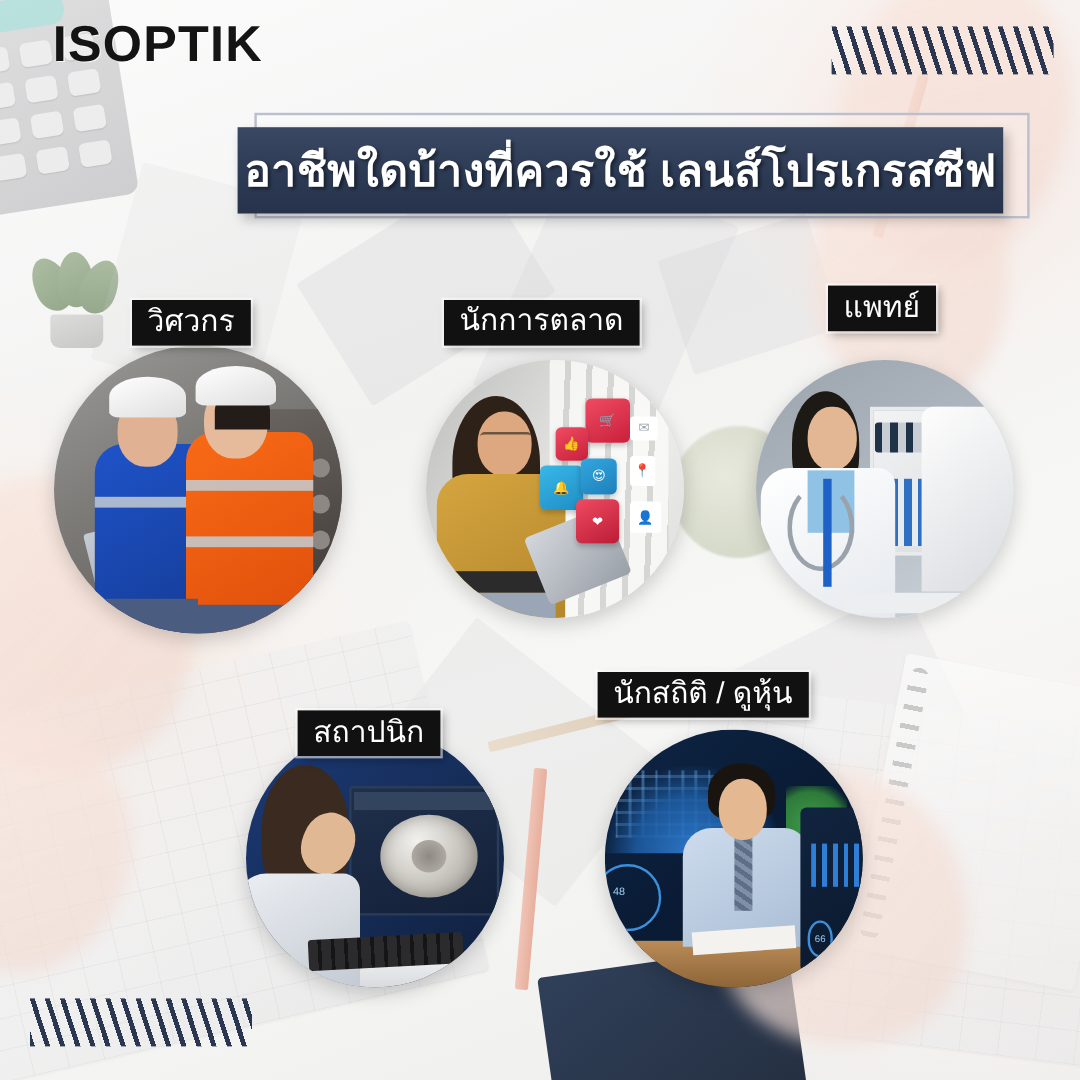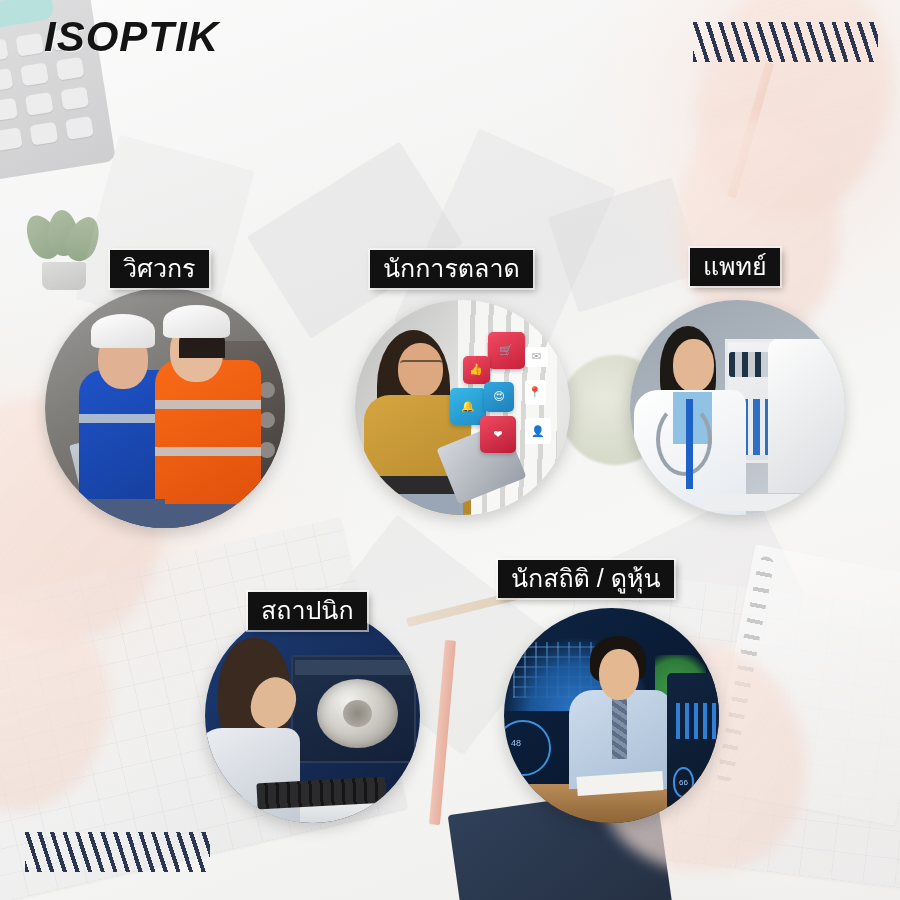--- a/index.html
+++ b/index.html
@@ -167,21 +167,21 @@
   }
   .banner-text {
     color:#ffffff; font-size:37px; font-weight:700; letter-spacing:.4px;
     white-space:nowrap; text-shadow:2px 2px 3px rgba(0,0,0,.45);
     line-height:1;
   }
 
   
   .logo { position:absolute; left:44px; top:16px; width:240px; }
   .logo-mark {
-    font-size:42px; font-weight:700; font-style:italic; letter-spacing:1px;
+    font-size:42px; font-weight:700; letter-spacing:1px;
     color:#141414; line-height:1;
     text-shadow:1px 1px 0 rgba(255,255,255,.7);
   }
   .logo-tag {
     margin-top:2px; font-size:13.5px; font-weight:700; font-style:italic;
     letter-spacing:.2px; color:#1b1b1b; white-space:nowrap;
   }
 
   
   .circle {
@@ -348,22 +348,22 @@
 
   
   .chip {
     position:absolute; background:#111111; color:#ffffff;
     padding:4px 13px 6px; font-size:25px; font-weight:400;
     white-space:nowrap; line-height:1.12;
     box-shadow:0 0 0 2px rgba(255,255,255,.55), 3px 3px 7px rgba(0,0,0,.3);
     z-index:6;
   }
   .chip-eng { left:110px; top:250px; }
-  .chip-mkt { left:370px; top:250px; }
-  .chip-doc { left:690px; top:248px;text-align:center; }
+  .chip-mkt { left:370px; top:250px;font-family:Liberation Serif, serif; }
+  .chip-doc { left:690px; top:238px;text-align:center; }
   .chip-arc { left:248px; top:560px;margin-top:32px; }
   .chip-sta { left:498px; top:560px; }
 </style>
 </head>
 <body>
 
 <div class="poster">
 
   <div class="bg-layer">
     <div class="bg-base"></div>
@@ -419,20 +419,26 @@
     <div class="hand hand-br"></div>
   </div>
 
   <div class="hatch hatch-tr"></div>
   <div class="hatch hatch-bl"></div>
 
   <div class="logo">
     <div class="logo-mark">ISOPTIK</div>
   </div>
 
+  <div class="banner-wrap">
+    <div class="banner-frame"></div>
+    <div class="banner">
+      <div class="banner-text">อาชีพใดบ้างที่ควรใช้ เลนส์โปรเกรสซีฟ</div>
+    </div>
+  </div>
 
   <div class="circle c-eng">
     <div class="scene">
       <div class="eng-bg"></div>
       <div class="eng-mach">
           <i style="top:28%"></i>
           <i style="top:48%"></i>
           <i style="top:68%"></i>
         </div>
       <div class="eng-laptop"></div>

